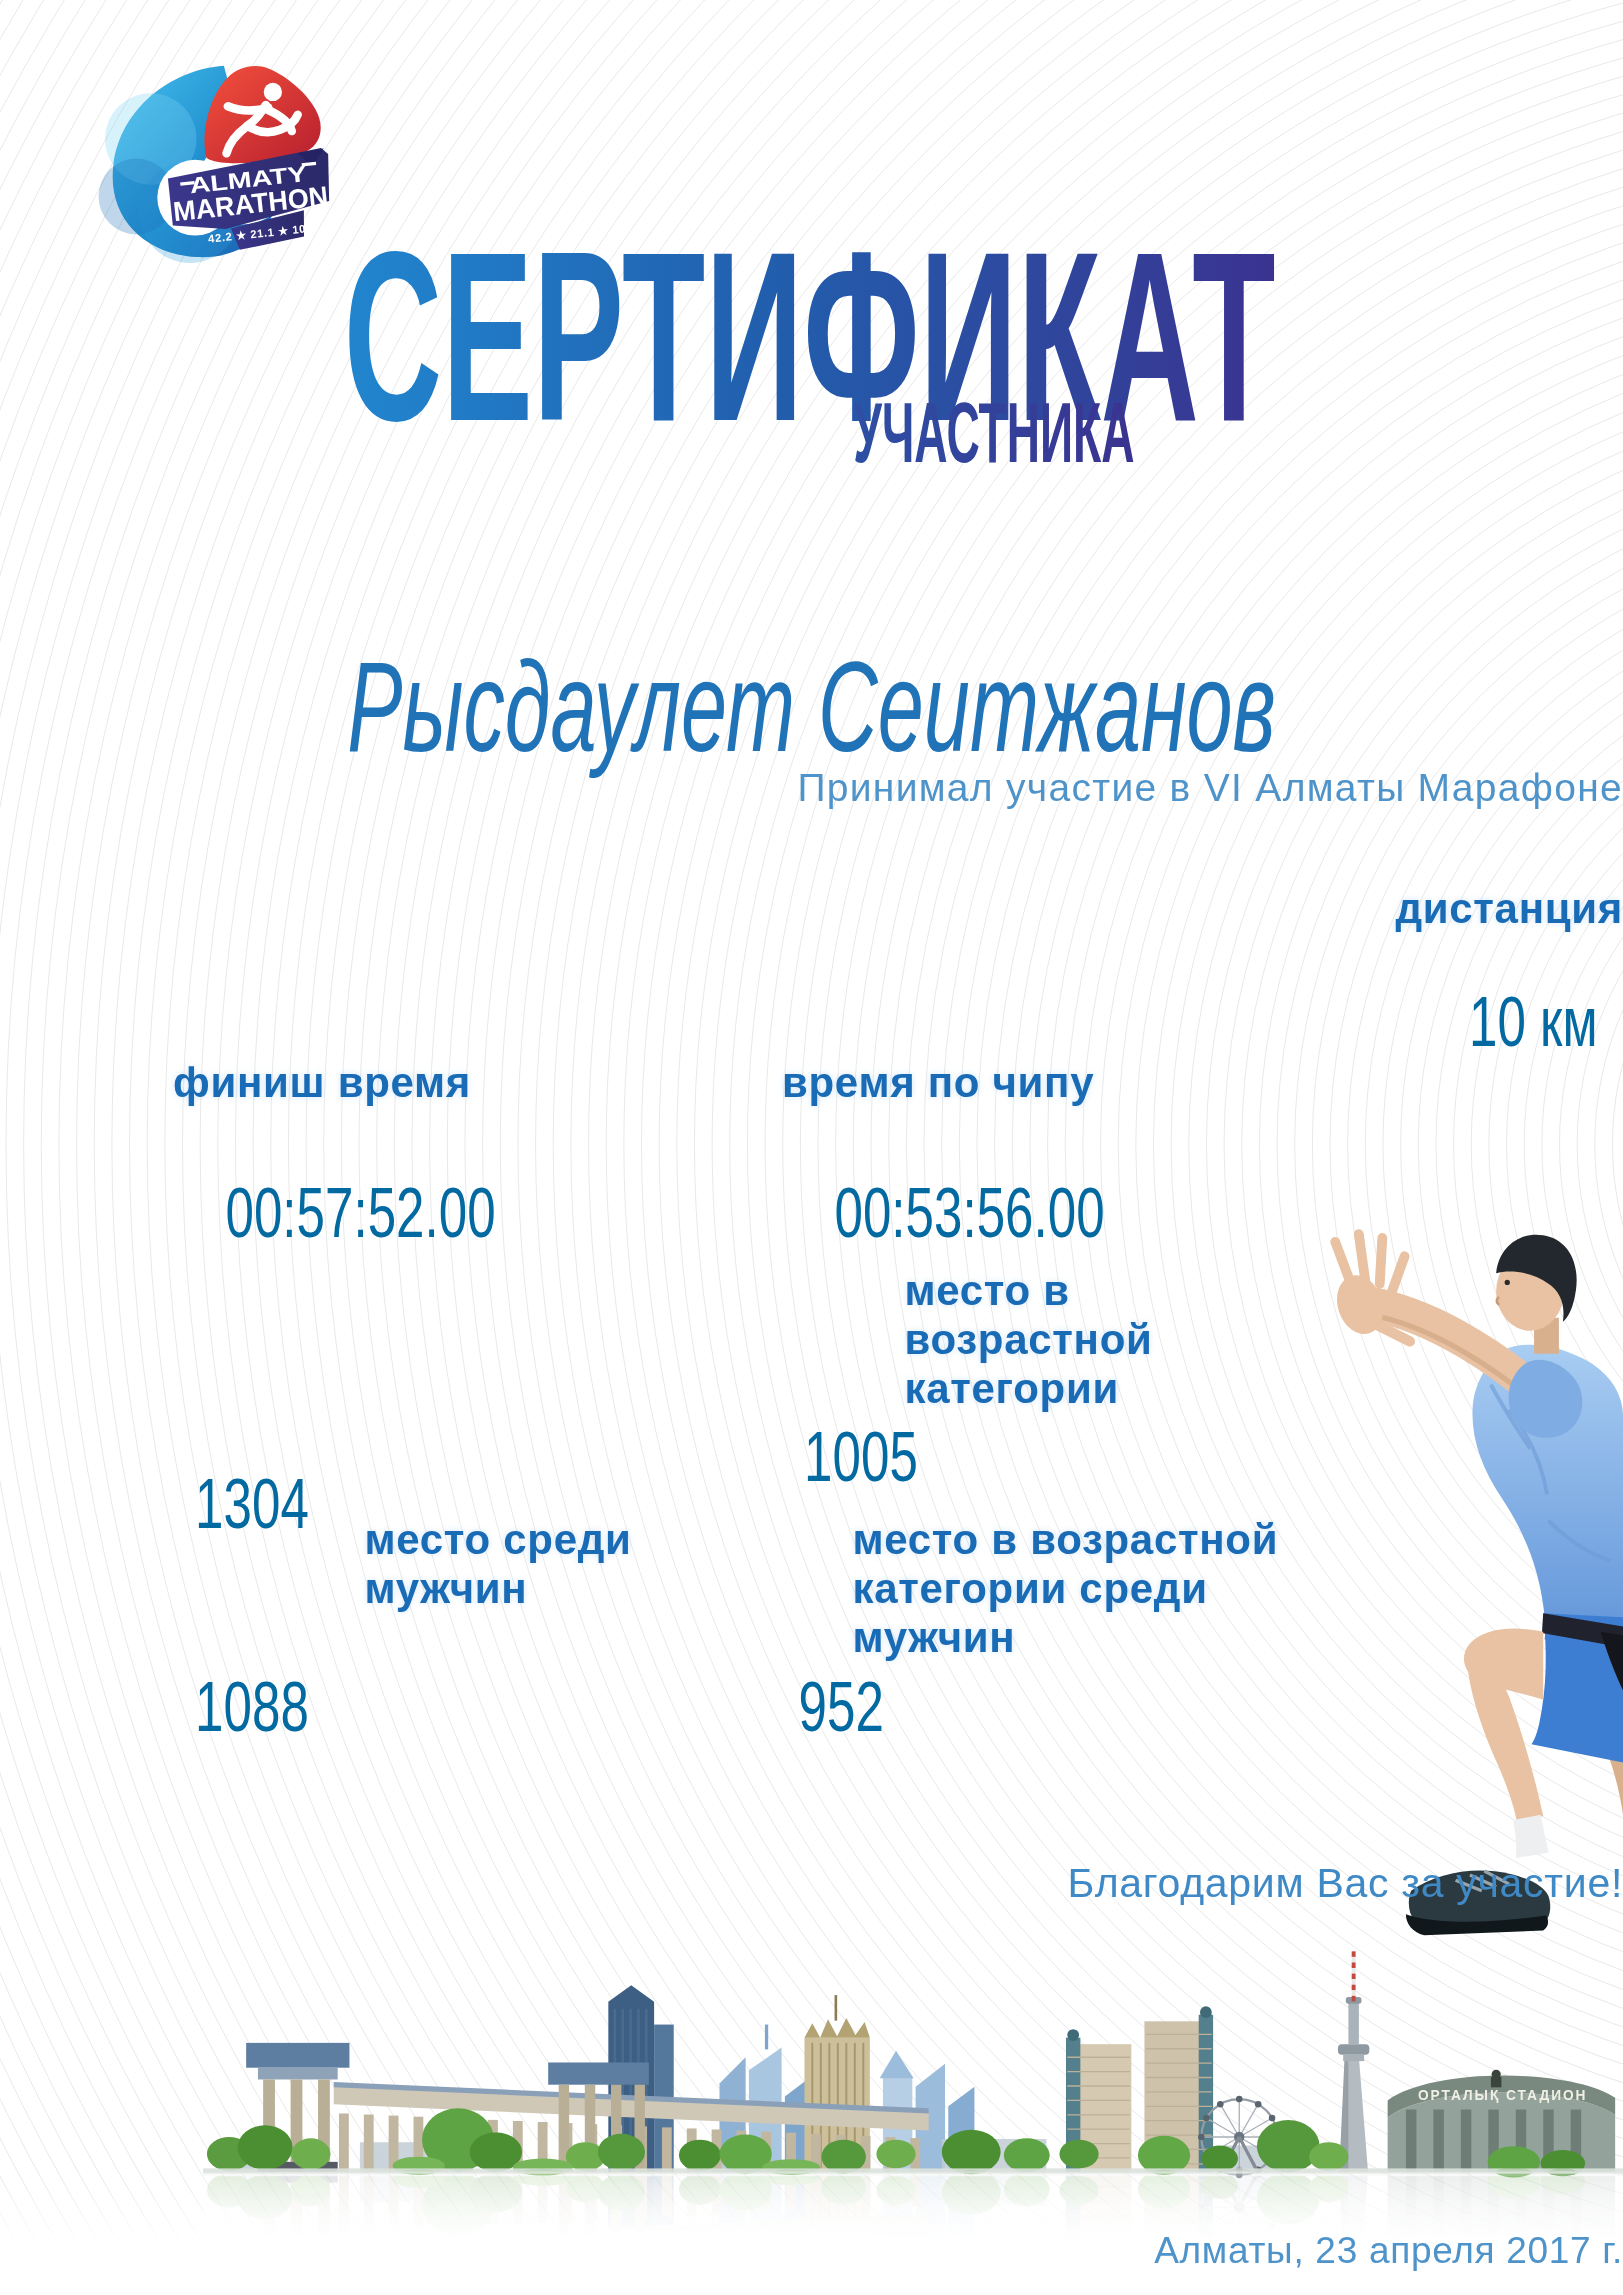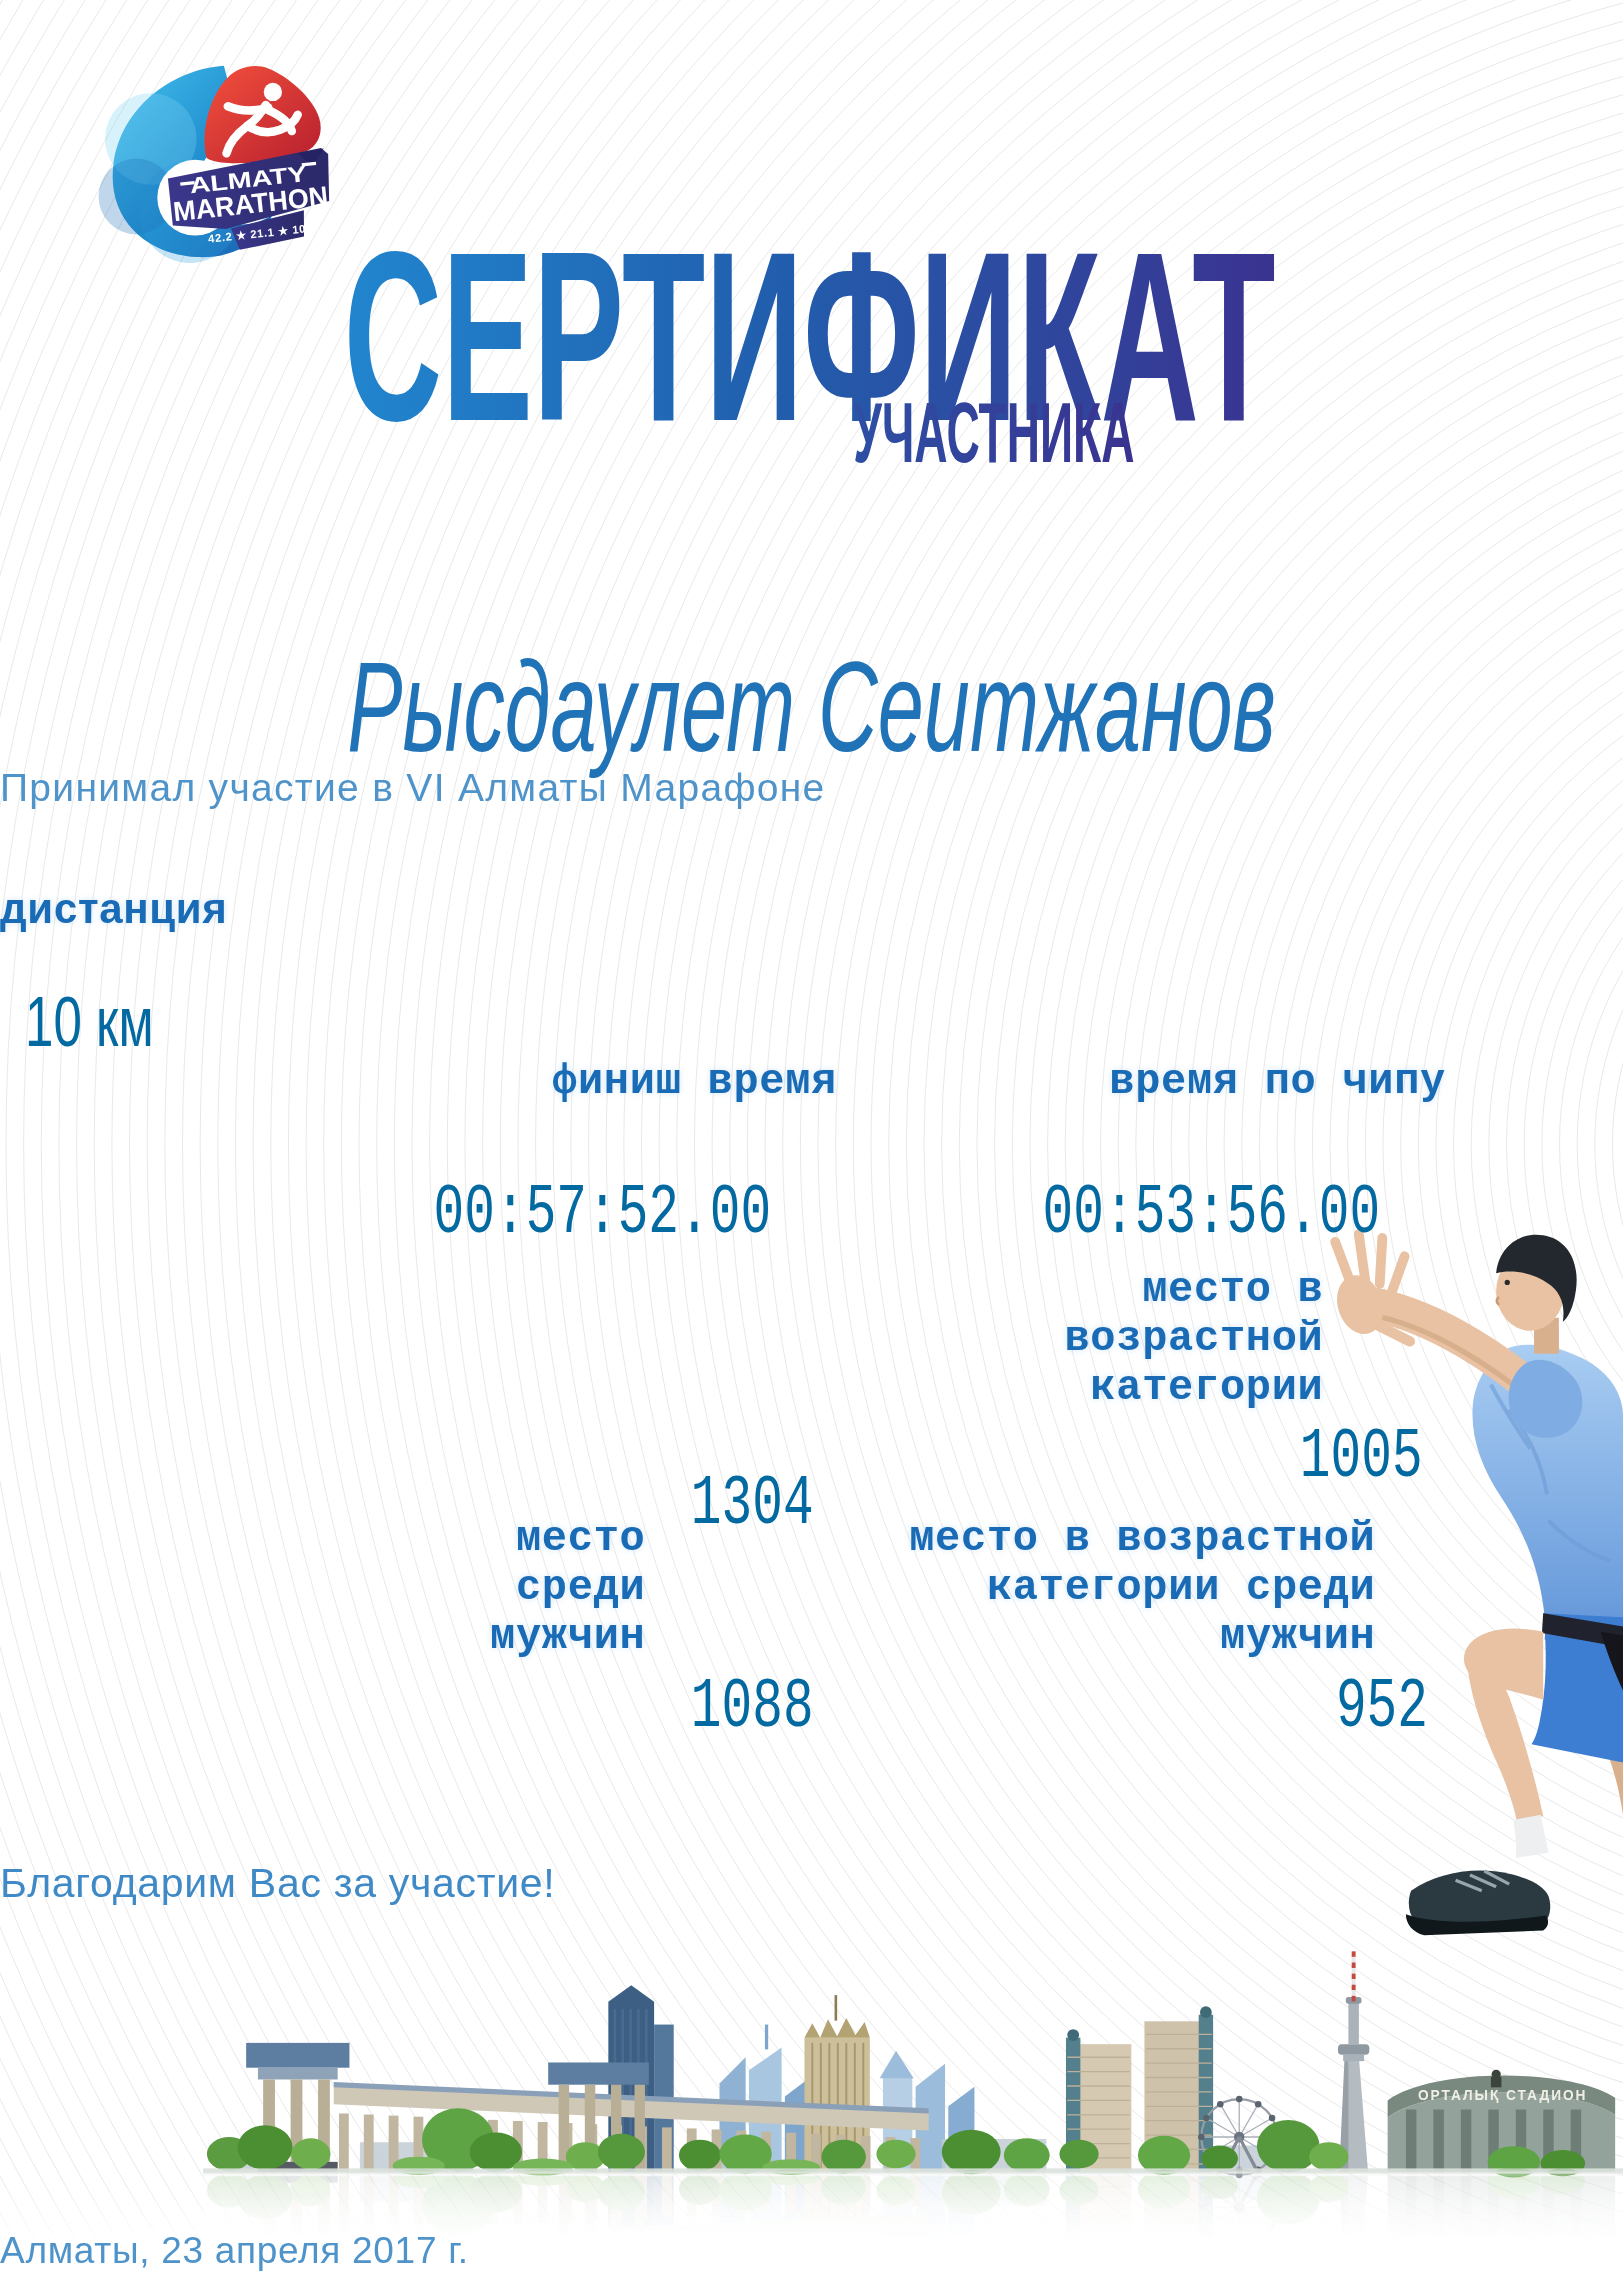--- a/index.html
+++ b/index.html
@@ -1,25 +1,25 @@
 <!DOCTYPE html>
 <html style="font-size:10.5px"><head>
 <meta charset="utf-8">
 <style>
   html,body{margin:0;padding:0;background:#ffffff;}
   .page{position:relative;width:1623px;height:2295px;overflow:hidden;background:#fff;
         font-family:"Liberation Sans",sans-serif;}
   .abs{position:absolute;}
-  .center{left:0;width:1623px;text-align:left;}
+  .center{left:0;width:1623px;text-align:right;}
   .bold-label{font-weight:bold;color:#1a6bb5;font-size:42px;line-height:1.17;letter-spacing:0.7px;
               text-shadow:0 0 6.5px rgba(130,185,235,.35);}
   .value{color:#0369a1;font-size:71px;font-weight:400;line-height:1.3;white-space:nowrap;margin-top:47px;}
   .cond{display:inline-block;transform:scaleX(.72);transform-origin:50% 50%;}
   .thin{color:#4e93c9;font-weight:400;}
-  .col{position:absolute;text-align:right;font-family:Liberation Mono, monospace;}
+  .col{position:absolute;text-align:left;}
   svg text{font-family:"Liberation Sans",sans-serif;}
   .z0{z-index:0}.z1{z-index:1}.z2{z-index:2}.z3{z-index:3}
 </style>
 </head>
 <body>
 
 <div class="page">
 
   <svg class="abs z0" style="left:0;top:0" width="1623" height="2295" viewBox="0 0 2482 3510">
     <g id="bg-arcs" fill="none" stroke="#cfcfcf" stroke-width="1.3" opacity="0.55">

